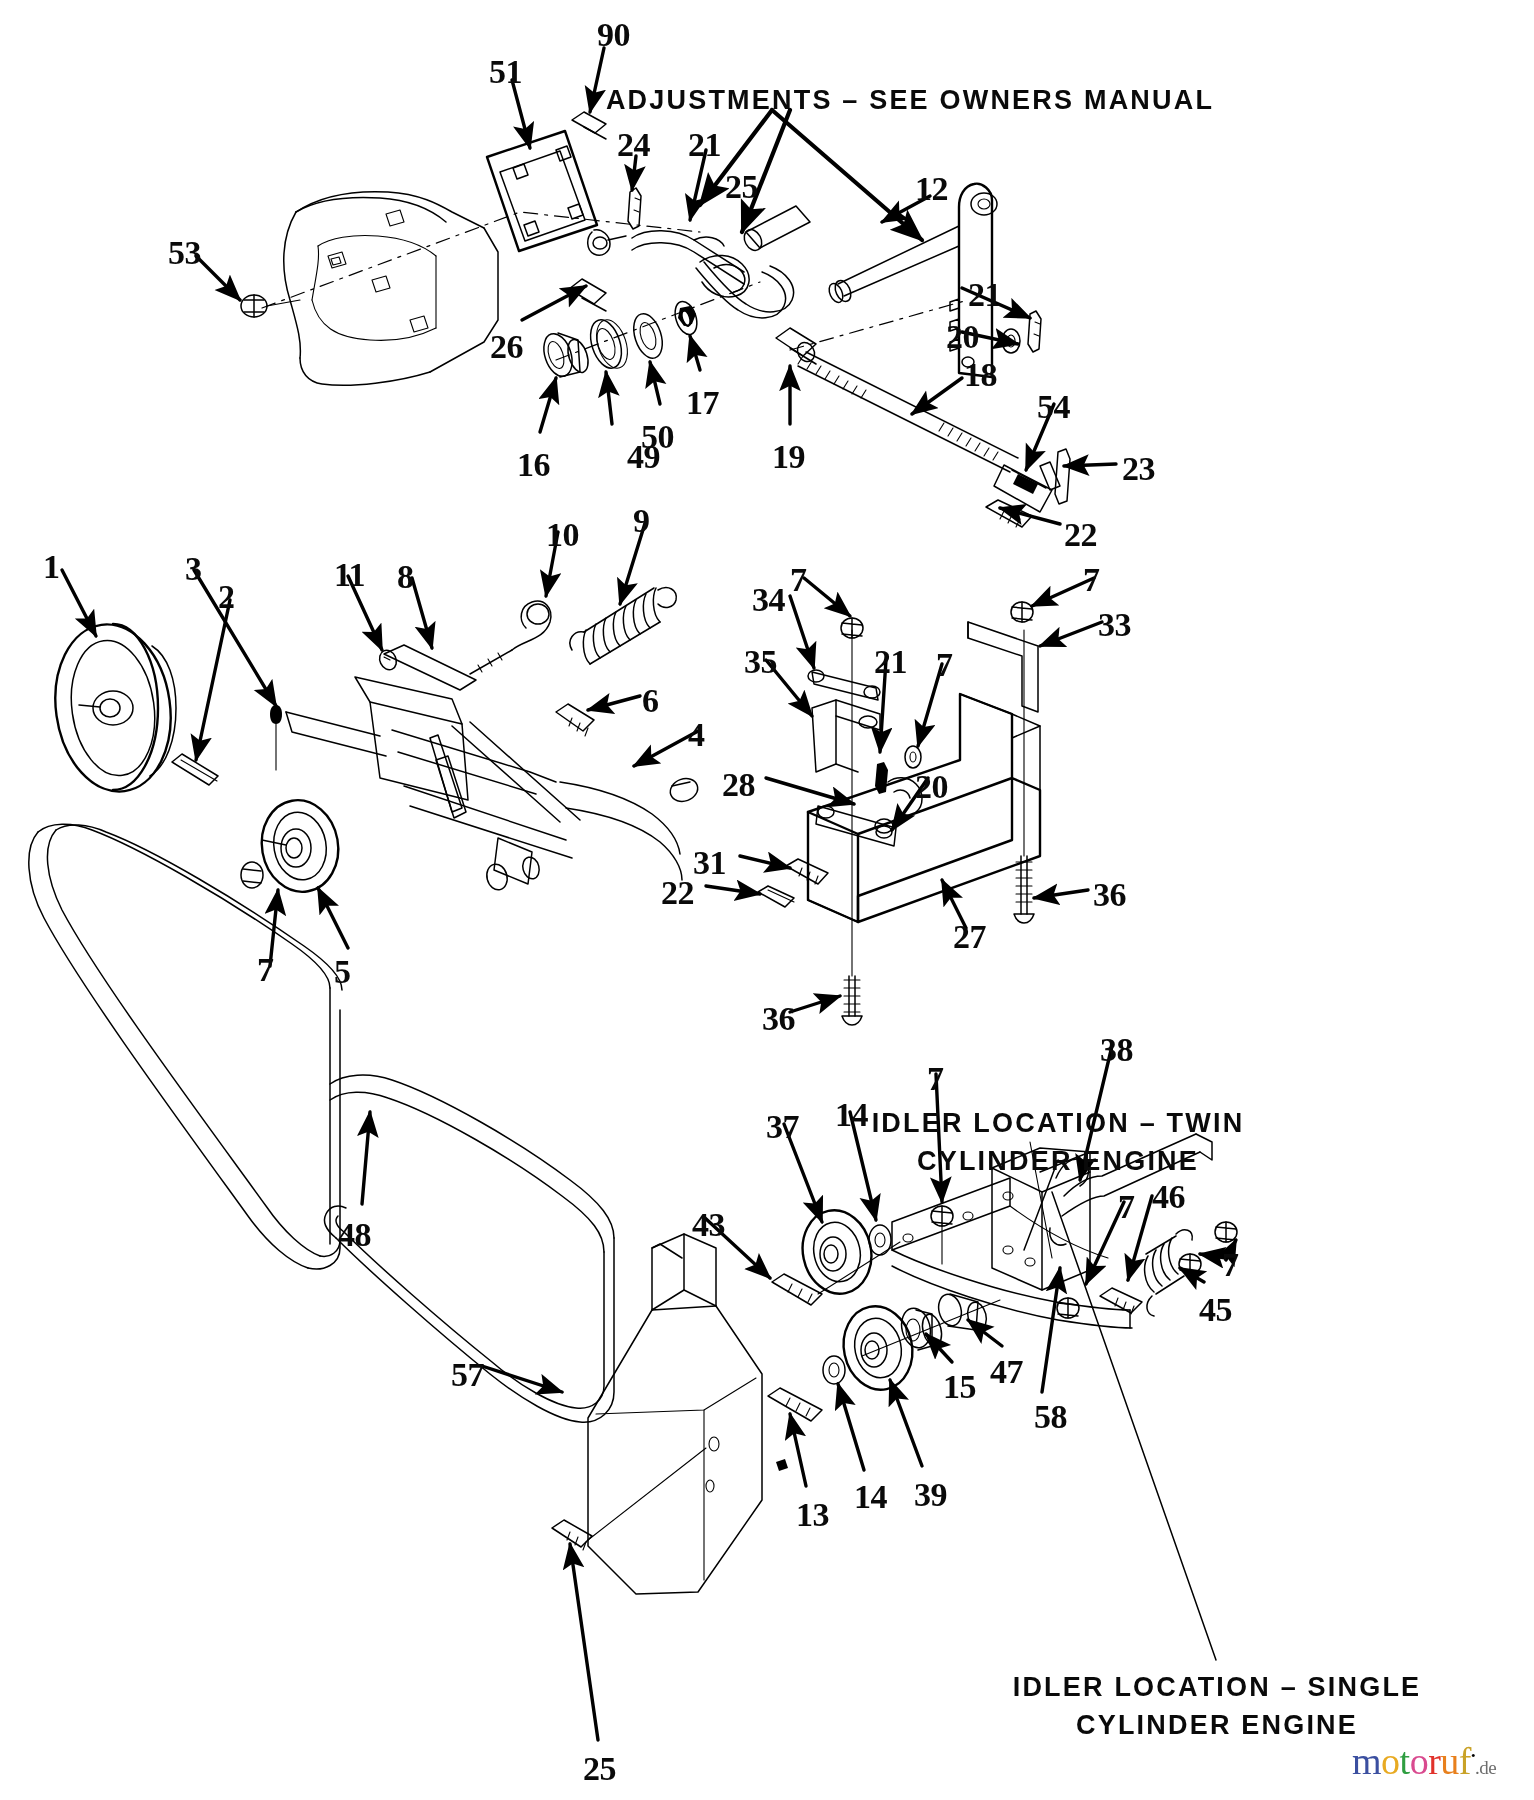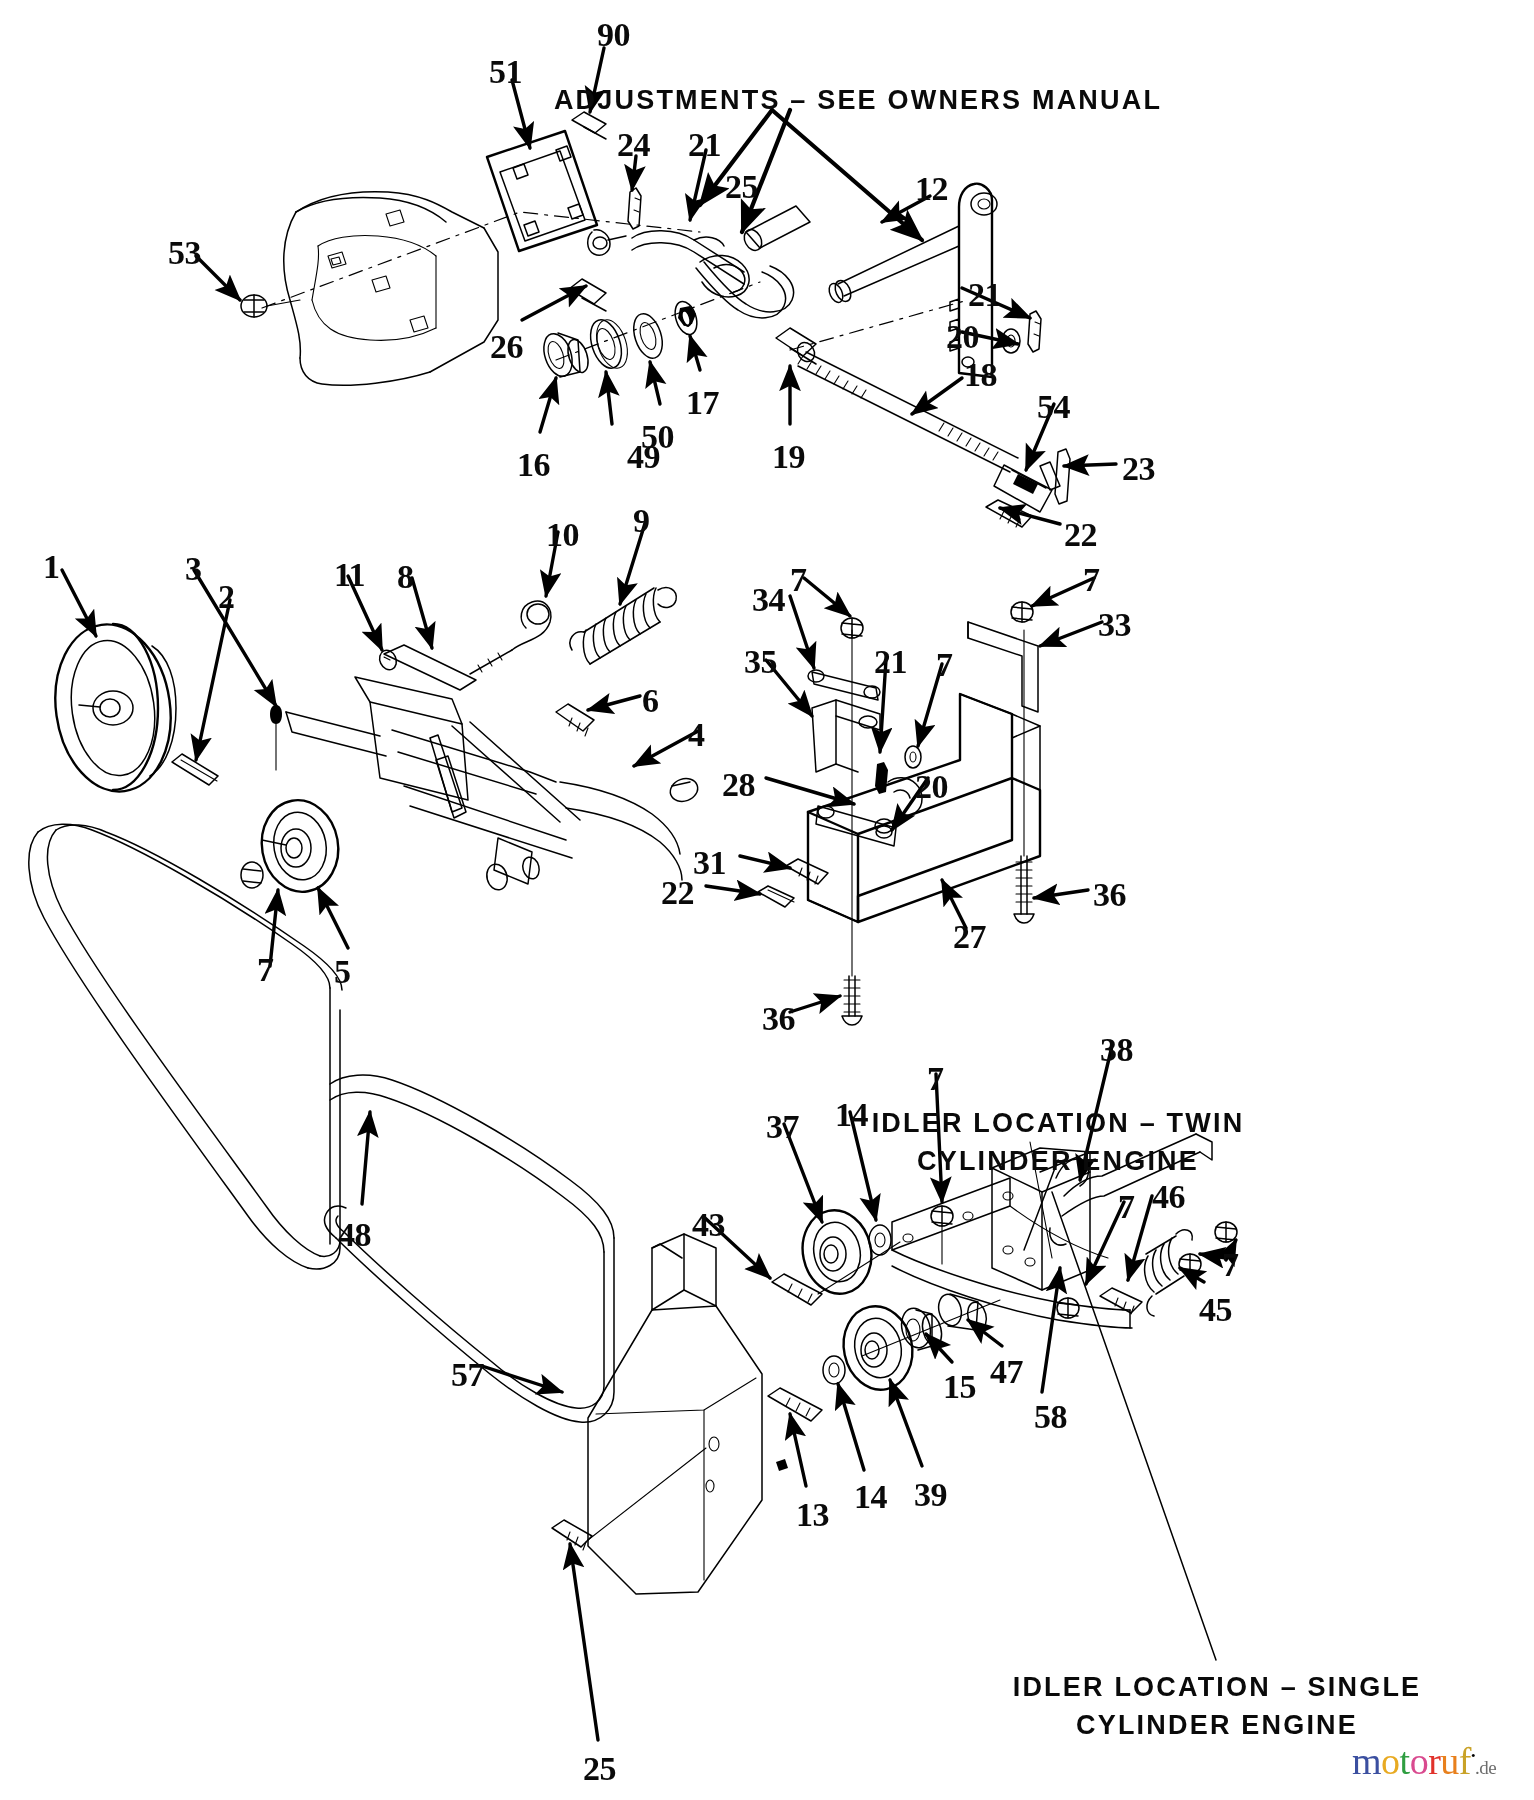--- a/index.html
+++ b/index.html
@@ -537,21 +537,21 @@
       <path d="M864,1470 L838,1384"></path>
       <path d="M922,1466 L890,1380"></path>
       <path d="M598,1740 L570,1544"></path>
     </g>
 
     <path class="thin" d="M1216,1660 L1052,1192"></path>
 
     <path class="thin" d="M1058,1160 L1024,1250"></path>
   </svg>
 
-  <div class="heading center" style="left:858px; top:85px;">ADJUSTMENTS – SEE OWNERS MANUAL</div>
+  <div class="heading center" style="left:910px; top:85px;">ADJUSTMENTS – SEE OWNERS MANUAL</div>
 
   <div class="heading center" style="left:1058px; top:1108px;">IDLER LOCATION – TWIN</div>
   <div class="heading center" style="left:1058px; top:1146px;">CYLINDER ENGINE</div>
 
   <div class="heading center" style="left:1217px; top:1672px;">IDLER LOCATION – SINGLE</div>
   <div class="heading center" style="left:1217px; top:1710px;">CYLINDER ENGINE</div>
 
   <div id="callout-layer">
       <div class="callout" style="left: 597px; top: 18px;">90</div>
       <div class="callout" style="left: 489px; top: 55px;">51</div>

